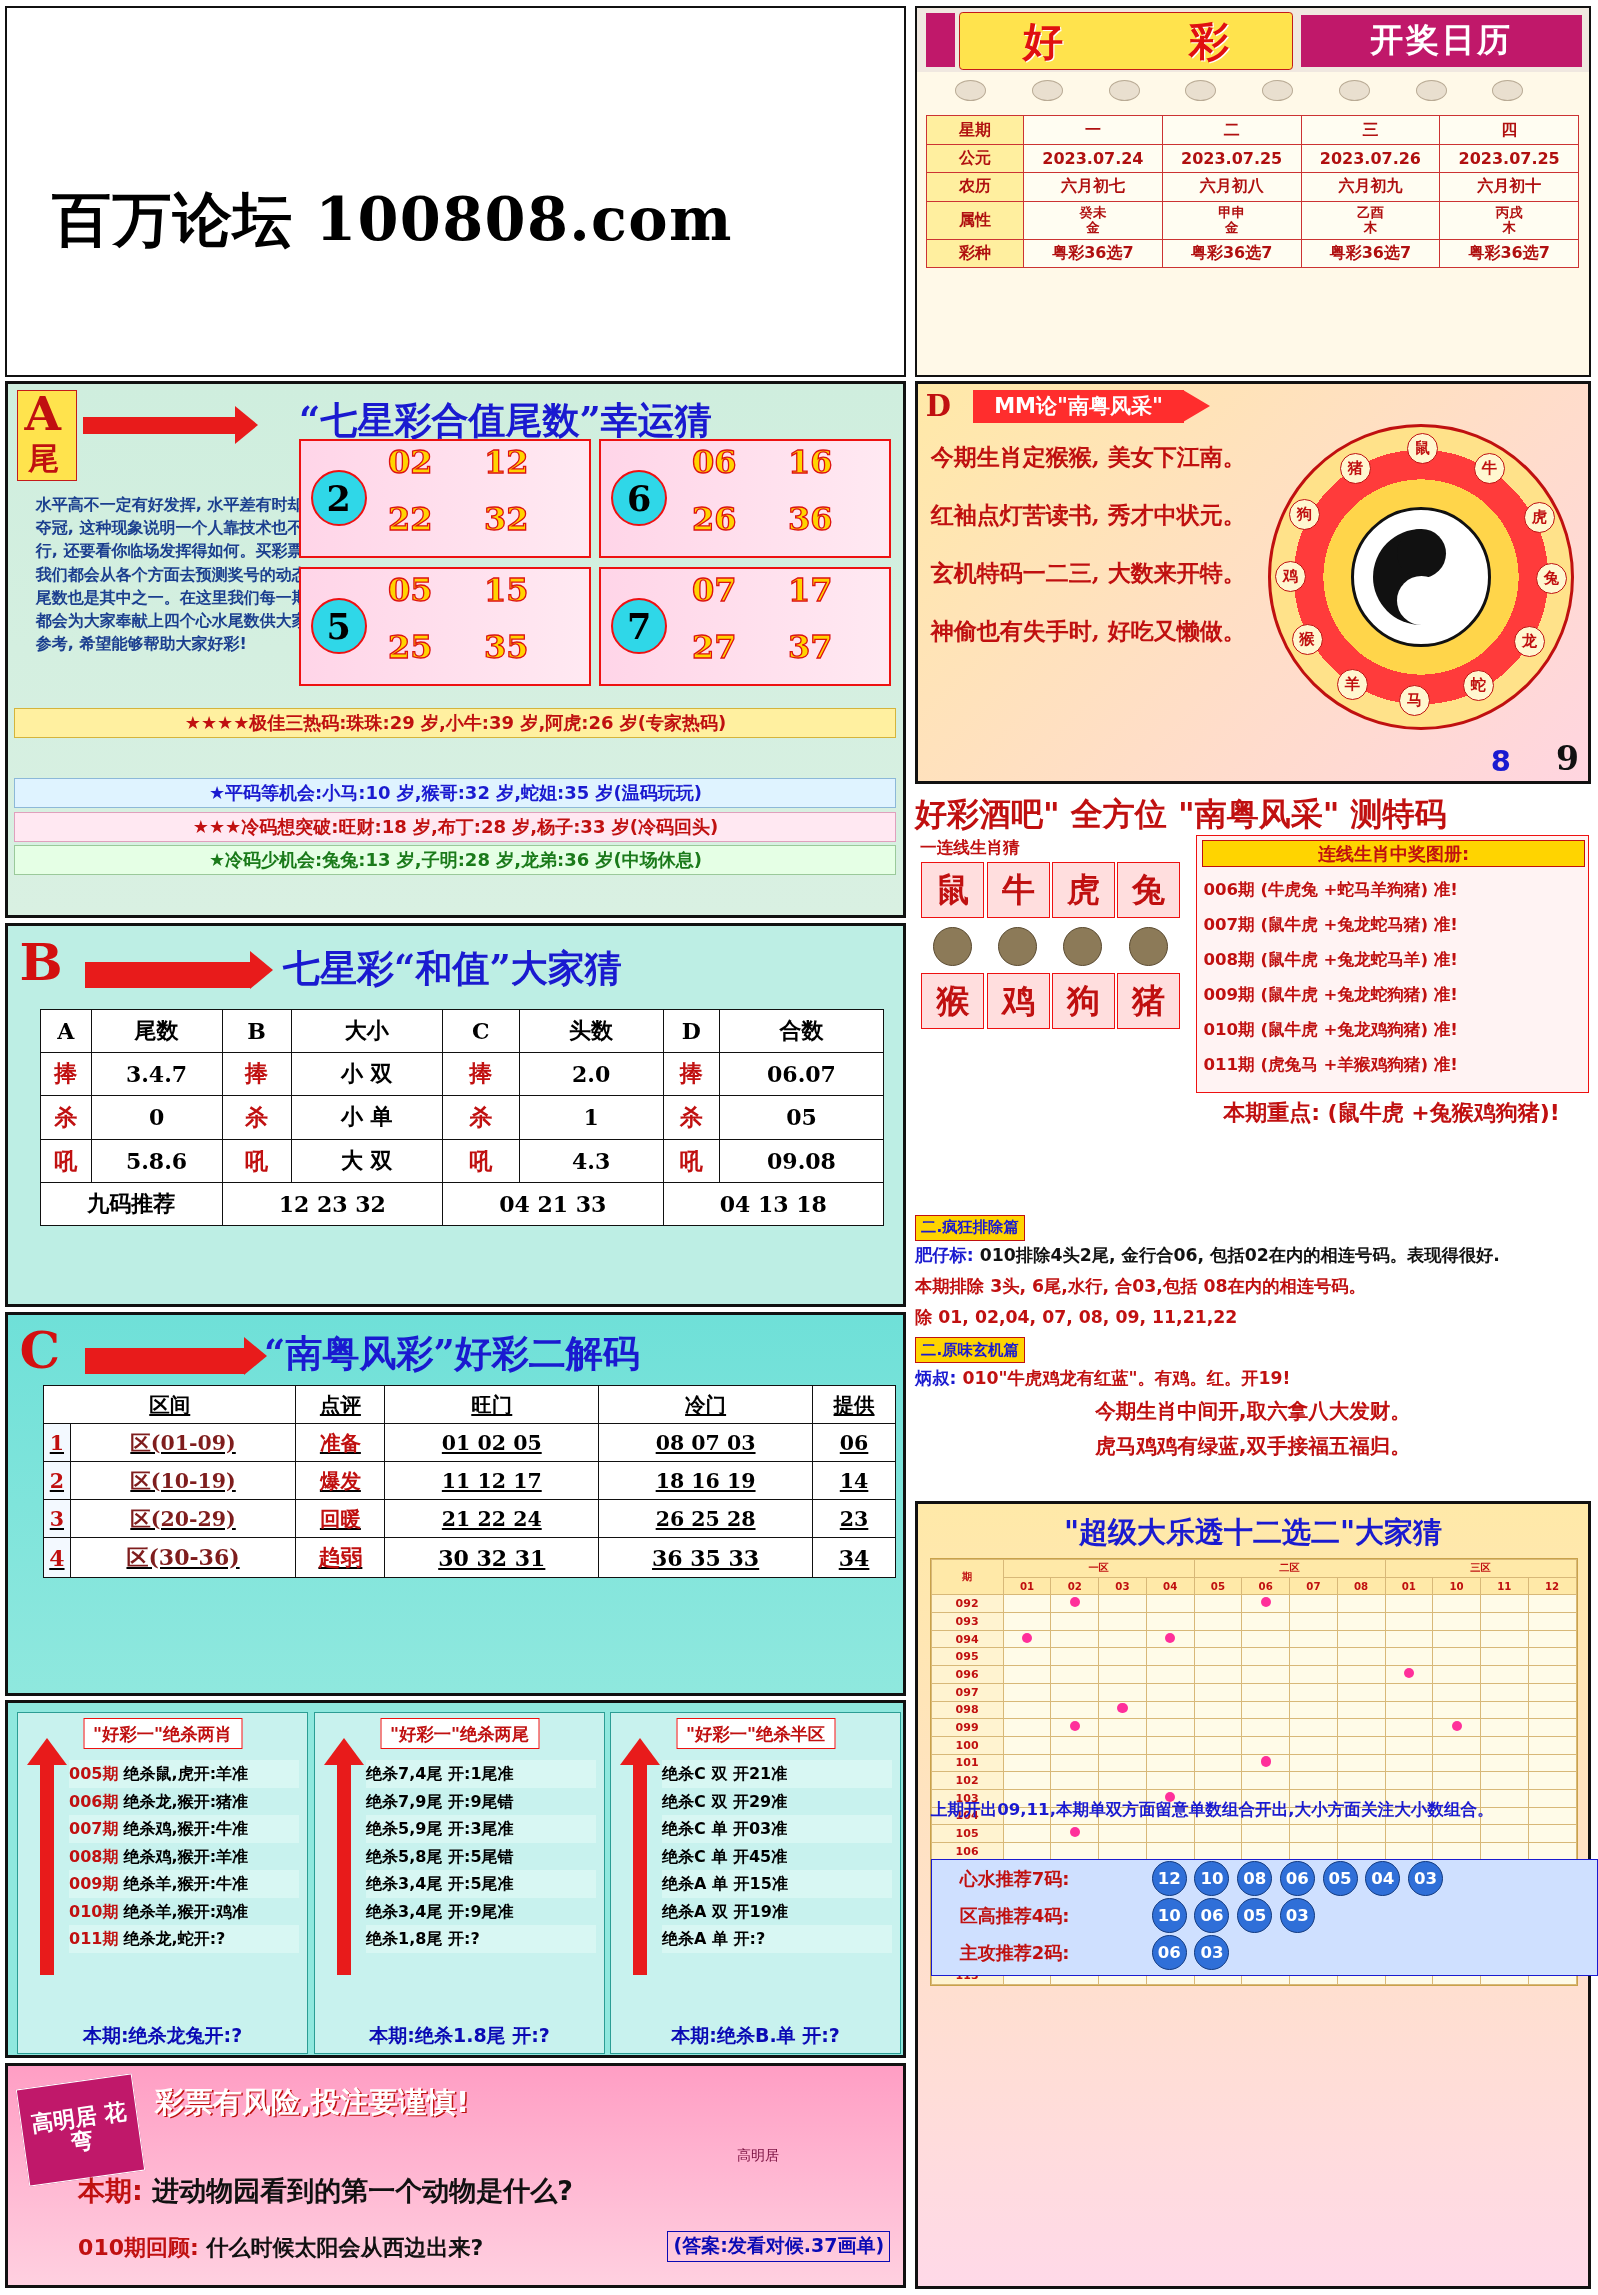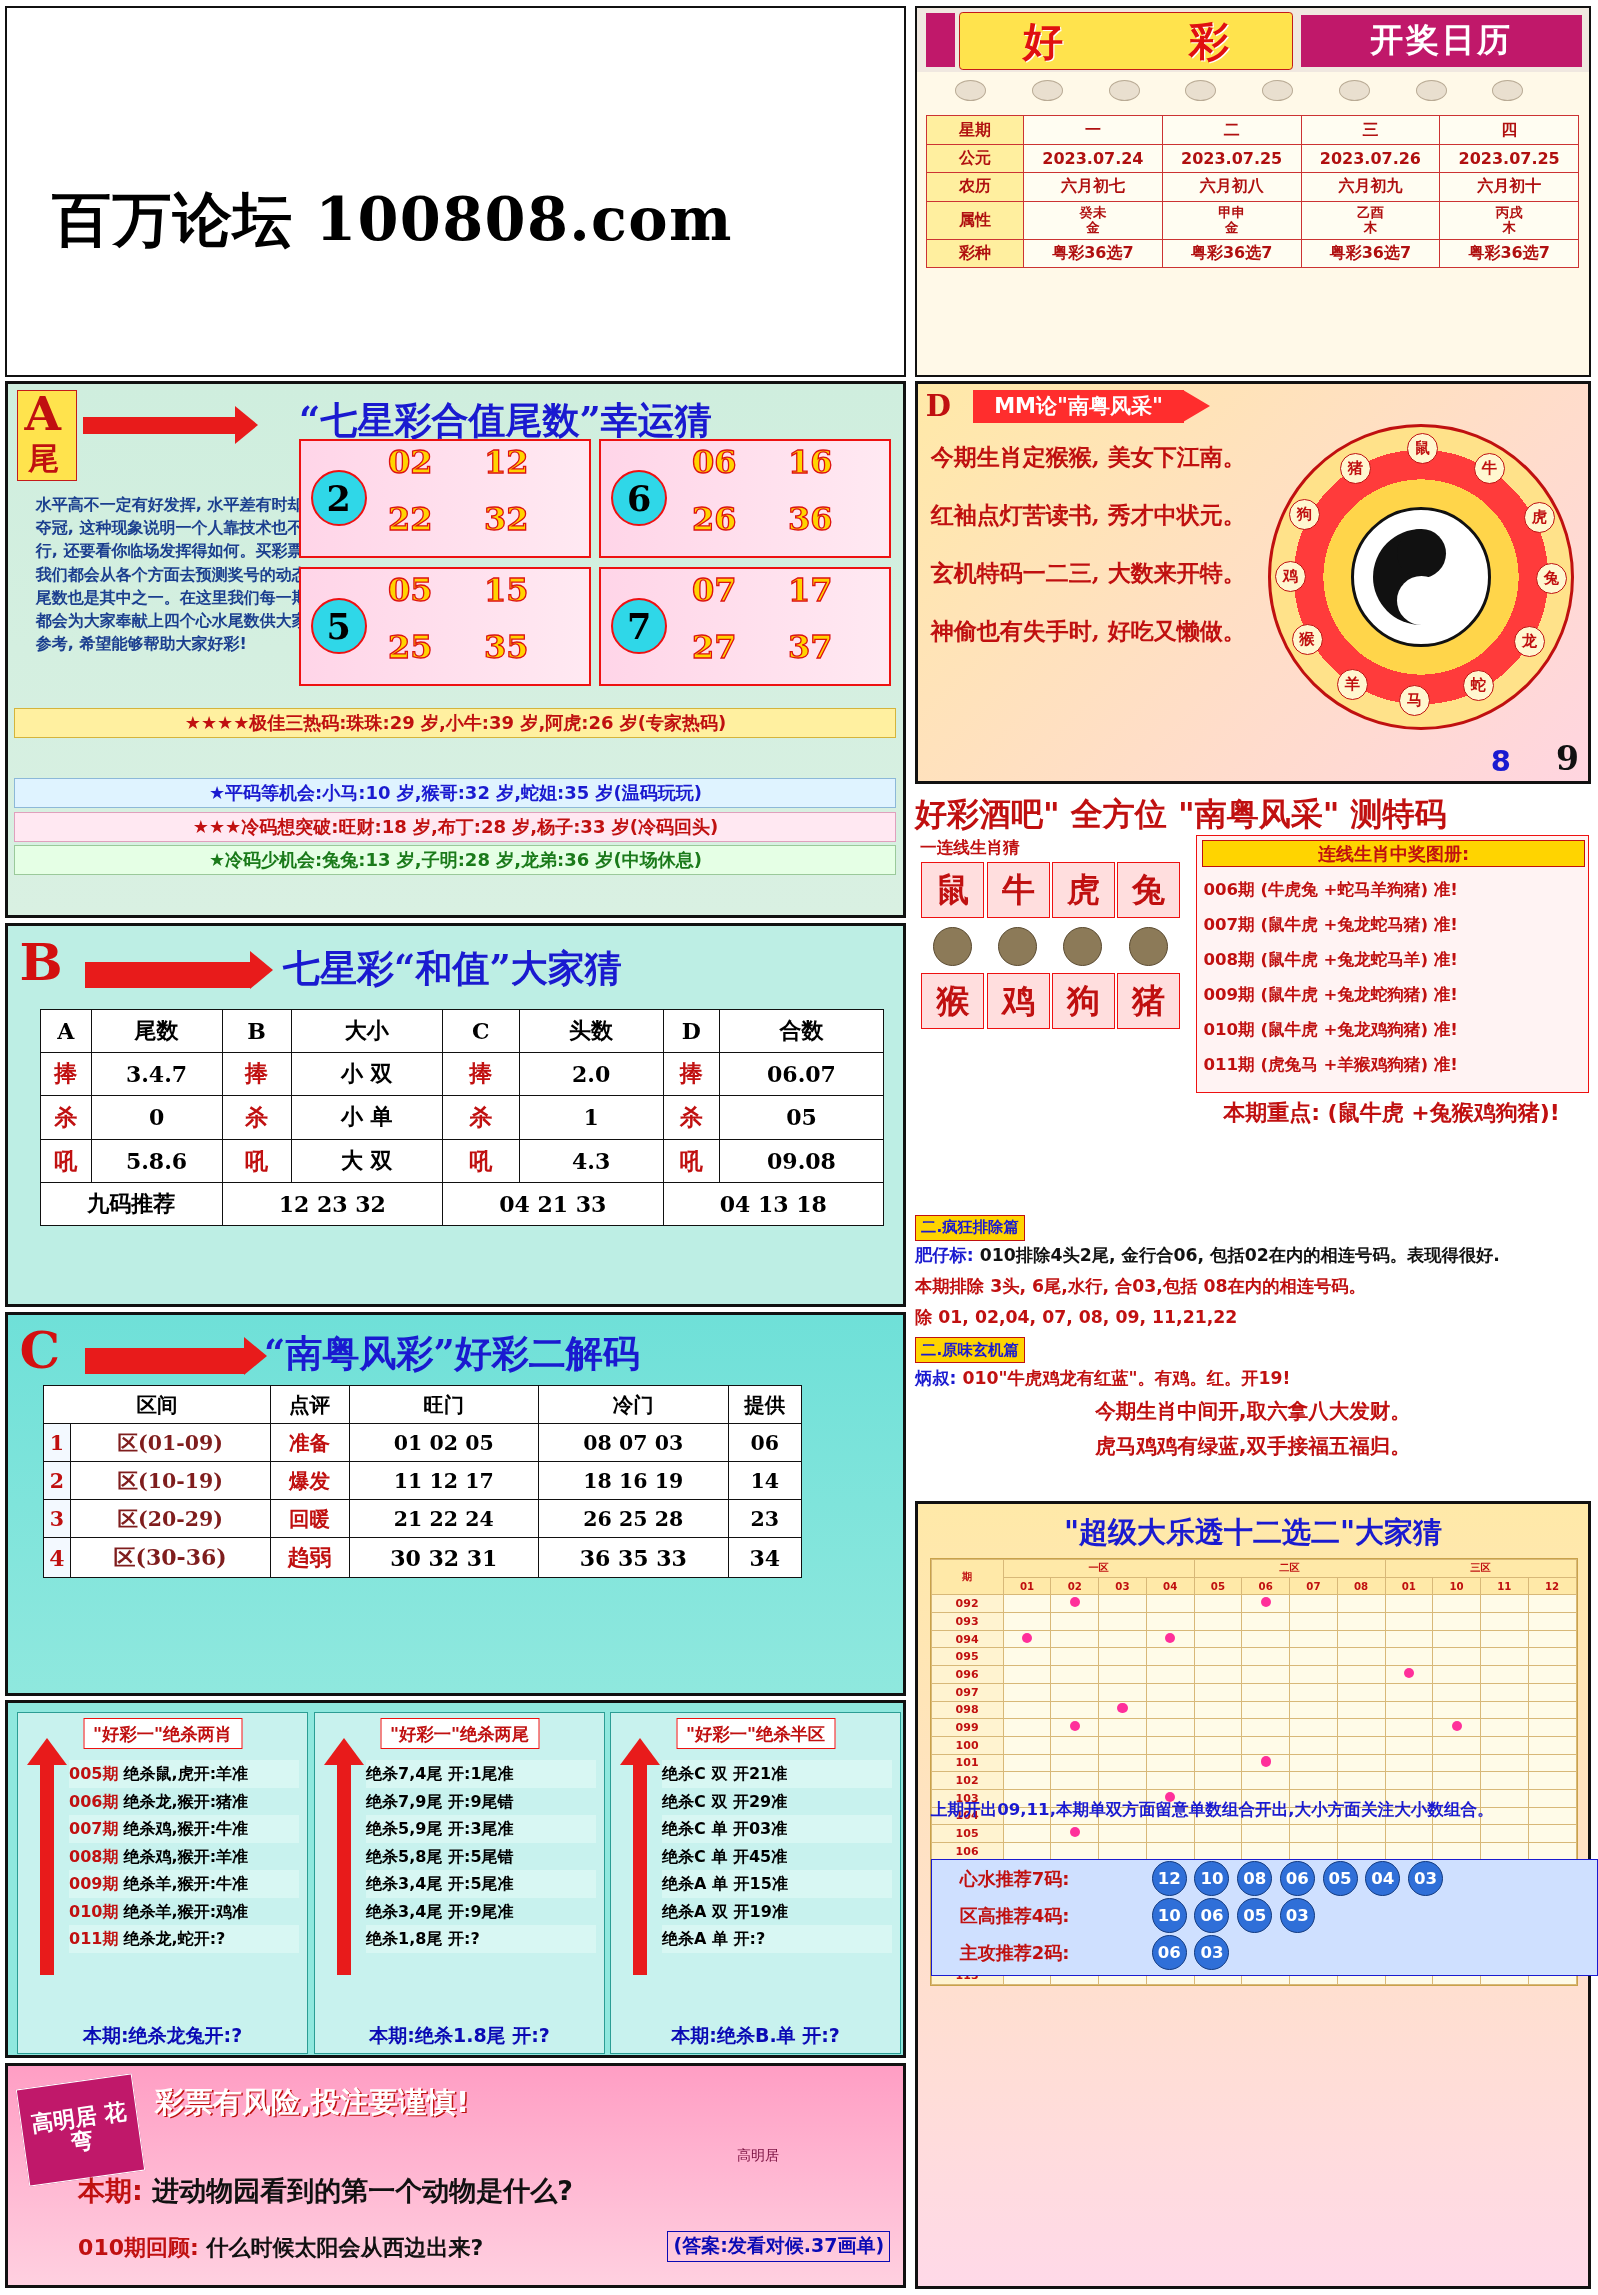--- a/index.html
+++ b/index.html
@@ -47,21 +47,21 @@
   
   #secB{left:5.1px;top:923px;width:901px;height:384px;border:3.2px solid #111;background:#bdeee4;}
   #secB .bTitle{position:absolute;left:275px;top:18px;font-size:37px;font-weight:bold;color:#1a1ad0;font-family:"DejaVu Serif",serif;white-space:nowrap;}
   #secB table{position:absolute;left:32px;top:83px;width:844px;border-collapse:collapse;background:#ffffff;}
   #secB th,#secB td{border:1.9px solid #111;font-size:22px;font-weight:bold;text-align:center;padding:5.8px 0;font-family:"DejaVu Serif",serif;}
   #secB th{background:#fff;color:#000;}
   #secB td.k{color:#c01010;font-size:23px;}
   
   #secC{left:5.1px;top:1312px;width:901px;height:384px;border:3.2px solid #111;background:linear-gradient(180deg,#6fe0d8,#8fe8de);}
   #secC .cTitle{position:absolute;left:256px;top:14px;font-size:37px;font-weight:bold;color:#1a1ad0;font-family:"DejaVu Serif",serif;white-space:nowrap;}
-  #secC table{position:absolute;left:35px;top:70px;width:759px;border-collapse:collapse;}
+  #secC table{position:absolute;left:35px;top:70px;width:853px;border-collapse:collapse;text-decoration:underline;}
   #secC th,#secC td{border:1.9px solid #111;font-size:20.5px;font-weight:bold;text-align:center;padding:4.5px 0;background:#ffffff;font-family:"DejaVu Serif",serif;}
   #secC td.idx{color:#c01010;background:#f3f9ff;}
   #secC td.lab{color:#7f1d1d;}
   #secC td.cmt{color:#c01010;}
   #secC tr.last td{font-size:22px;}
   
   #kills{left:5.1px;top:1700px;width:901px;height:358px;border:3.2px solid #111;background:#8fe8de;}
   .killbox{position:absolute;top:9px;width:289px;height:340px;background:#c8f2ee;border:1.9px solid #2b9d94;}
   .killbox .kt{position:absolute;left:50%;transform:translateX(-50%);top:5.1px;background:#fff;border:1.9px solid #e11;padding:2.6px 9px;font-size:17.3px;font-weight:bold;color:#c01010;white-space:nowrap;}
   .killbox .arr{position:absolute;left:22px;top:51px;width:14px;height:211px;background:#e81b1b;}

